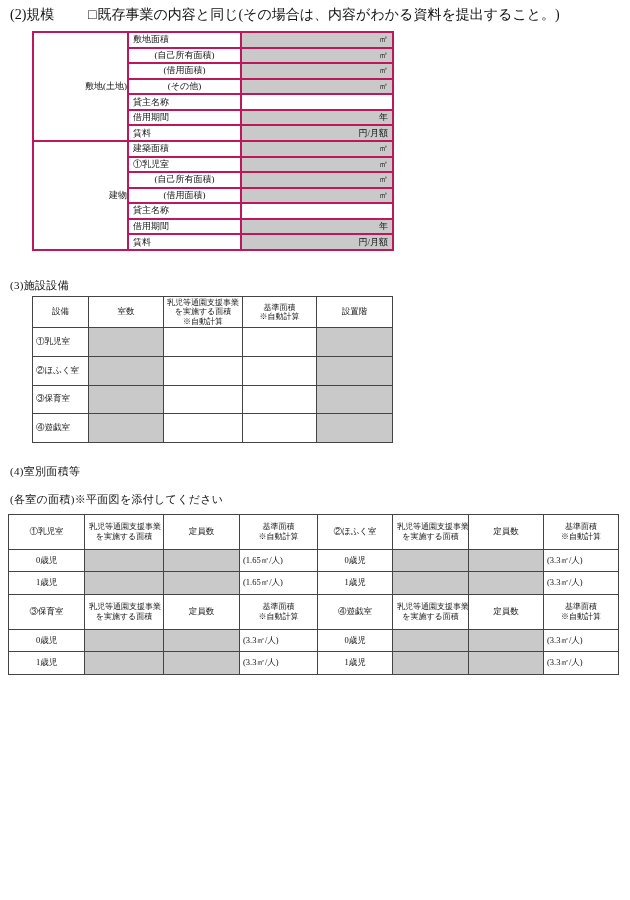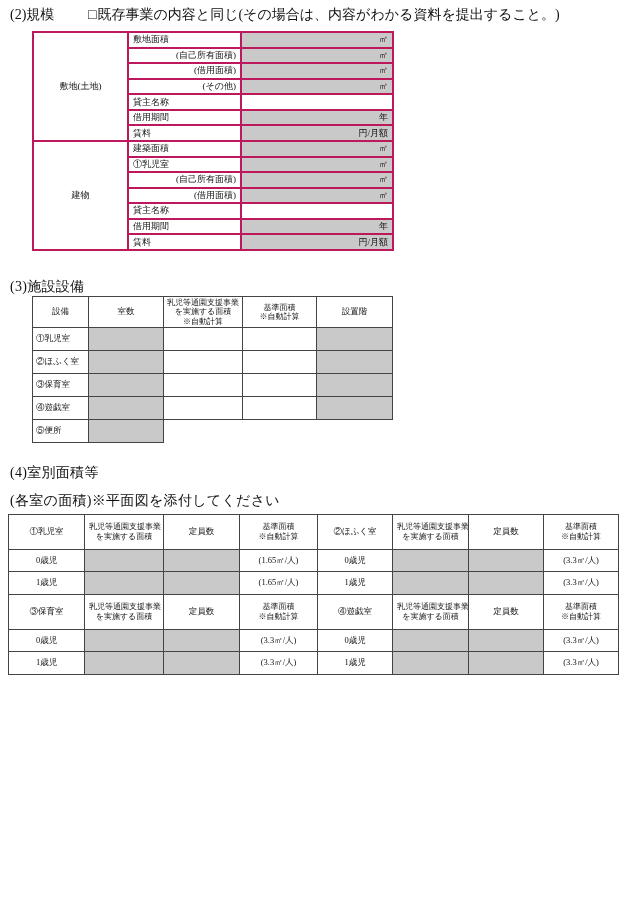--- a/index.html
+++ b/index.html
@@ -1,54 +1,54 @@
 <!DOCTYPE html>
 <html><head>
 <meta charset="utf-8">
 <style>
   *{box-sizing:border-box}
   html,body{margin:0;padding:0}
   body{width:630px;height:900px;background:#ffffff;position:relative;
        font-family:"Liberation Serif","DejaVu Serif",serif;color:#111}
   .abs{position:absolute}
-  .title{font-size:14px;letter-spacing:.3px}
+  .title{font-size:11px;letter-spacing:.3px}
   table{border-collapse:collapse;table-layout:fixed}
   td{overflow:hidden;white-space:nowrap;vertical-align:middle}
   .fill{background:#c9c9c9}
 
   
   #sec2{left:10px;top:6px;width:612px;font-size:14px}
   #sec2 .lab{display:inline-block;width:78px}
   #sec2 .cb{margin-right:1px}
 
   
   #t1{left:32px;top:31px;width:360px;height:220px}
   #t1 td{border:2px solid #be185d;font-size:9px;padding:0 4px}
-  #t1 td.grp{text-align:center;padding:0}
-  #t1 td.ra{text-align:right}
+  #t1 td.grp{text-align:right;padding:0}
+  #t1 td.ra{text-align:center}
   #t1 td.val{text-align:right}
   td.db{border-bottom-style:dotted;border-bottom-color:#999}
   td.dt{border-top-style:dotted;border-top-color:#999}
 
   
   #sec3t{left:10px;top:278px}
   #t2{left:32px;top:296px;width:360px;height:147px}
   #t2 td{border:1px solid #444;font-size:8.5px;padding:0 3px;text-align:left}
   #t2 tr.hdr td{text-align:center;padding:0 1px}
   #t2 .hd{font-size:8px;line-height:9.5px;text-align:center}
   #t2 tr.hdr{height:31px}
   #t2 td.nb{border:none;background:transparent}
 
   
   #sec4t{left:10px;top:464px}
   #sec4c{left:10px;top:492px}
   #t4{left:8px;top:514px;width:610px;height:161px}
   #t4 td{border:1px solid #444;font-size:8.5px;padding:0 3px;text-align:center}
   #t4 .hd{font-size:8px;line-height:9.5px;padding:0 1px}
-  #t4 td.std{text-align:center}
+  #t4 td.std{text-align:left}
 </style>
 </head>
 <body>
 
 <div id="sec2" class="abs">
   <span class="lab">(2)規模</span><span class="cb">□</span><span>既存事業の内容と同じ(その場合は、内容がわかる資料を提出すること。)</span>
 </div>
 
 <table id="t1" class="abs">
   <colgroup>
@@ -165,27 +165,20 @@
     <td></td>
     <td class="fill"></td>
   </tr>
   <tr>
     <td>④遊戯室</td>
     <td class="fill"></td>
     <td></td>
     <td></td>
     <td class="fill"></td>
   </tr>
-  <tr>
-    <td>⑤便所</td>
-    <td class="fill"></td>
-    <td class="nb"></td>
-    <td class="nb"></td>
-    <td class="nb"></td>
-  </tr>
 </tbody>
   </table>
 
 <div id="sec4t" class="abs title">(4)室別面積等</div>
 <div id="sec4c" class="abs title">(各室の面積)※平面図を添付してください</div>
 
 <table id="t4" class="abs">
   <colgroup>
       <col style="width:76px">
       <col style="width:79px">

